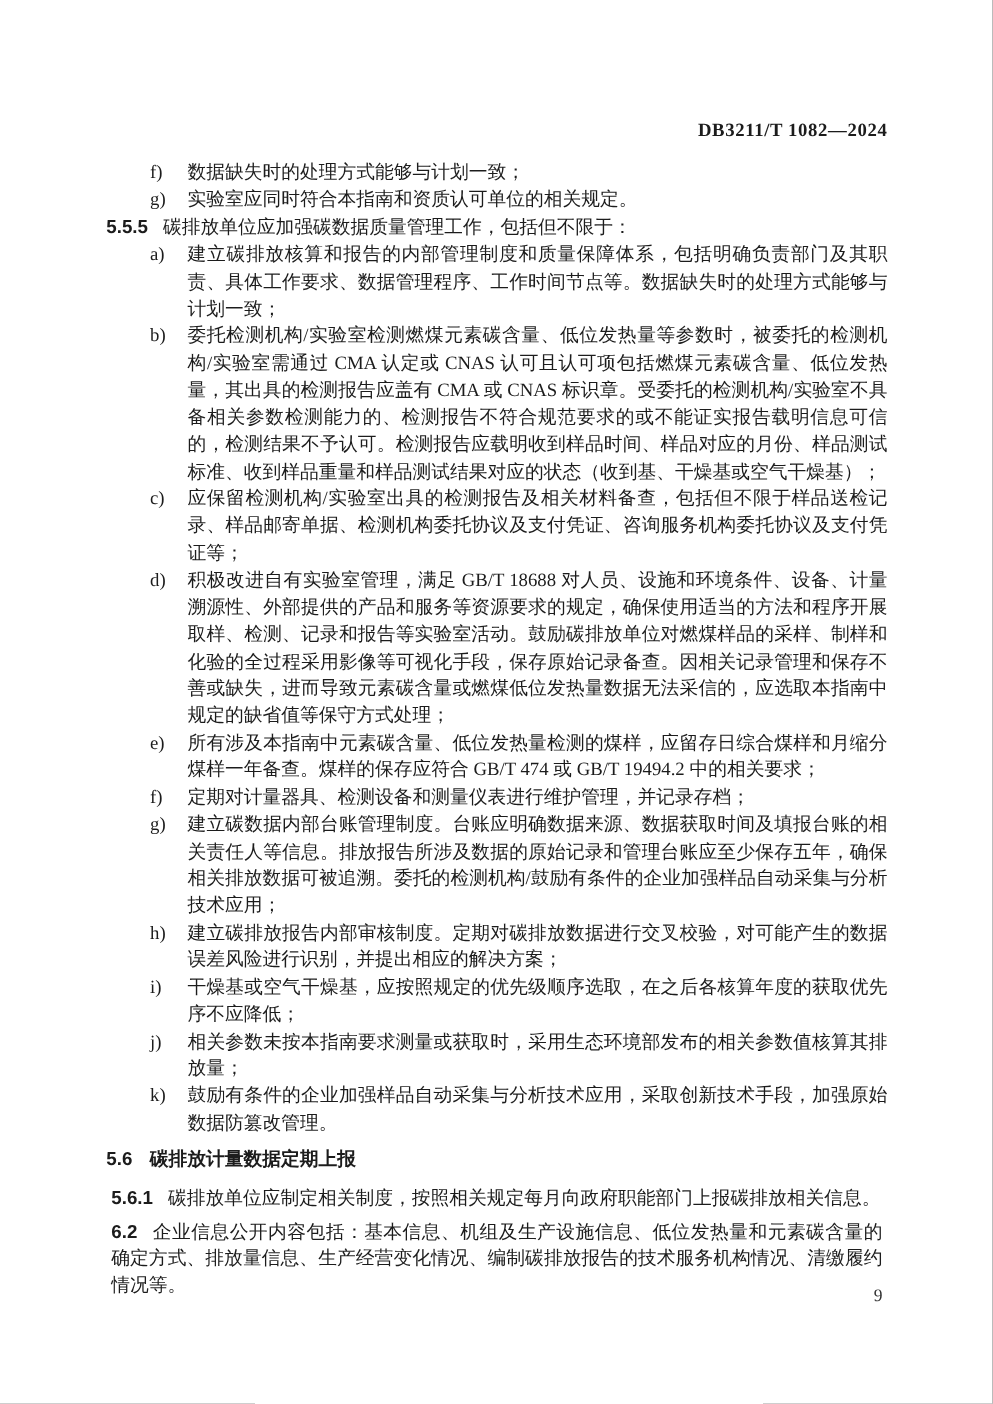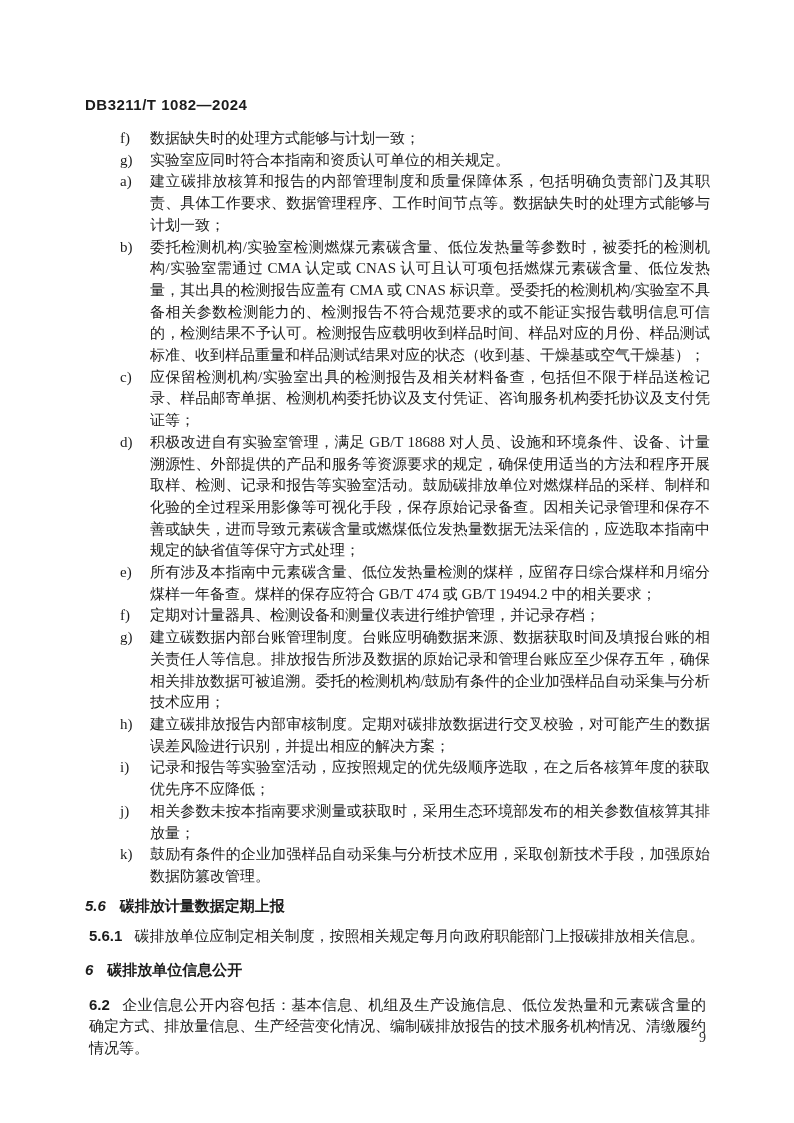--- a/index.html
+++ b/index.html
@@ -7,25 +7,26 @@
     position:relative;
     width:794px;height:1123px;
     background:#ffffff;
     box-sizing:border-box;
     padding:96px 84px 0 85px;
     font-family:"Liberation Serif","DejaVu Serif",serif;
     color:#1c1c1c;
     overflow:hidden;
   }
   .doc-code{
+    text-align:right;
     font-weight:700;
     font-size:15px;
     line-height:18px;
     letter-spacing:0.5px;
-    font-family:Liberation Sans, sans-serif;
+    font-family:Liberation Serif, serif;
   }
   .content{
     margin-top:14px;
     font-size:15px;
     line-height:21.7px;
     text-align:justify;
   }
   .list-item{
     display:flex;
     margin-left:35px;
@@ -45,21 +46,21 @@
     margin-right:12px;
     white-space:nowrap;
   }
   .clause-para{margin:4px;}
   .section-heading{
     font-weight:700;
     font-family:"Liberation Sans","DejaVu Sans",sans-serif;
     font-size:15px;
     margin:7px 0 9px 0;
   }
-  .section-heading .num{margin-right:14px;font-style:italic;}
+  .section-heading .num{margin-right:14px;}
   .section-heading.s6{margin:11px 0 13px 0;}
   .page-number{
     position:absolute;
     top:1030px;
     right:88px;
     font-size:14px;
     font-family:"Liberation Serif","DejaVu Serif",serif;
     color:#333;
   }
 </style>
@@ -74,20 +75,23 @@
 
     <div class="list-item">
       <span class="li-label">f)</span>
       <span class="li-text">数据缺失时的处理方式能够与计划一致；</span>
     </div>
     <div class="list-item">
       <span class="li-label">g)</span>
       <span class="li-text">实验室应同时符合本指南和资质认可单位的相关规定。</span>
     </div>
 
+    <p class="clause-head">
+      <span class="num">5.5.5</span><span>碳排放单位应加强碳数据质量管理工作，包括但不限于：</span>
+    </p>
 
     <div class="list-item">
       <span class="li-label">a)</span>
       <span class="li-text">建立碳排放核算和报告的内部管理制度和质量保障体系，包括明确负责部门及其职责、具体工作要求、数据管理程序、工作时间节点等。数据缺失时的处理方式能够与计划一致；</span>
     </div>
     <div class="list-item">
       <span class="li-label">b)</span>
       <span class="li-text">委托检测机构/实验室检测燃煤元素碳含量、低位发热量等参数时，被委托的检测机构/实验室需通过 CMA 认定或 CNAS 认可且认可项包括燃煤元素碳含量、低位发热量，其出具的检测报告应盖有 CMA 或 CNAS 标识章。受委托的检测机构/实验室不具备相关参数检测能力的、检测报告不符合规范要求的或不能证实报告载明信息可信的，检测结果不予认可。检测报告应载明收到样品时间、样品对应的月份、样品测试标准、收到样品重量和样品测试结果对应的状态（收到基、干燥基或空气干燥基）；</span>
     </div>
     <div class="list-item">
@@ -109,41 +113,38 @@
     <div class="list-item">
       <span class="li-label">g)</span>
       <span class="li-text">建立碳数据内部台账管理制度。台账应明确数据来源、数据获取时间及填报台账的相关责任人等信息。排放报告所涉及数据的原始记录和管理台账应至少保存五年，确保相关排放数据可被追溯。委托的检测机构/鼓励有条件的企业加强样品自动采集与分析技术应用；</span>
     </div>
     <div class="list-item">
       <span class="li-label">h)</span>
       <span class="li-text">建立碳排放报告内部审核制度。定期对碳排放数据进行交叉校验，对可能产生的数据误差风险进行识别，并提出相应的解决方案；</span>
     </div>
     <div class="list-item">
       <span class="li-label">i)</span>
-      <span class="li-text">记录和报告等实验室活动，应按照规定的优先级顺序选取，在之后各核算年度的获取优先序不应降低；</span>
+      <span class="li-text">干燥基或空气干燥基，应按照规定的优先级顺序选取，在之后各核算年度的获取优先序不应降低；</span>
     </div>
     <div class="list-item">
       <span class="li-label">j)</span>
       <span class="li-text">相关参数未按本指南要求测量或获取时，采用生态环境部发布的相关参数值核算其排放量；</span>
     </div>
     <div class="list-item">
       <span class="li-label">k)</span>
       <span class="li-text">鼓励有条件的企业加强样品自动采集与分析技术应用，采取创新技术手段，加强原始数据防篡改管理。</span>
     </div>
 
     <div class="section-heading">
       <span class="num">5.6</span><span>碳排放计量数据定期上报</span>
     </div>
     <p class="clause-para">
       <span class="num">5.6.1</span><span>碳排放单位应制定相关制度，按照相关规定每月向政府职能部门上报碳排放相关信息。</span>
     </p>
 
-    <div class="section-heading s6">
-      <span class="num">6</span><span>碳排放单位信息公开</span>
-    </div>
     <p class="clause-para">
       <span class="num">6.2</span><span>企业信息公开内容包括：基本信息、机组及生产设施信息、低位发热量和元素碳含量的确定方式、排放量信息、生产经营变化情况、编制碳排放报告的技术服务机构情况、清缴履约情况等。</span>
     </p>
 
   </div>
 
   <div class="page-number">9</div>
 </div>
 
 </body></html>

